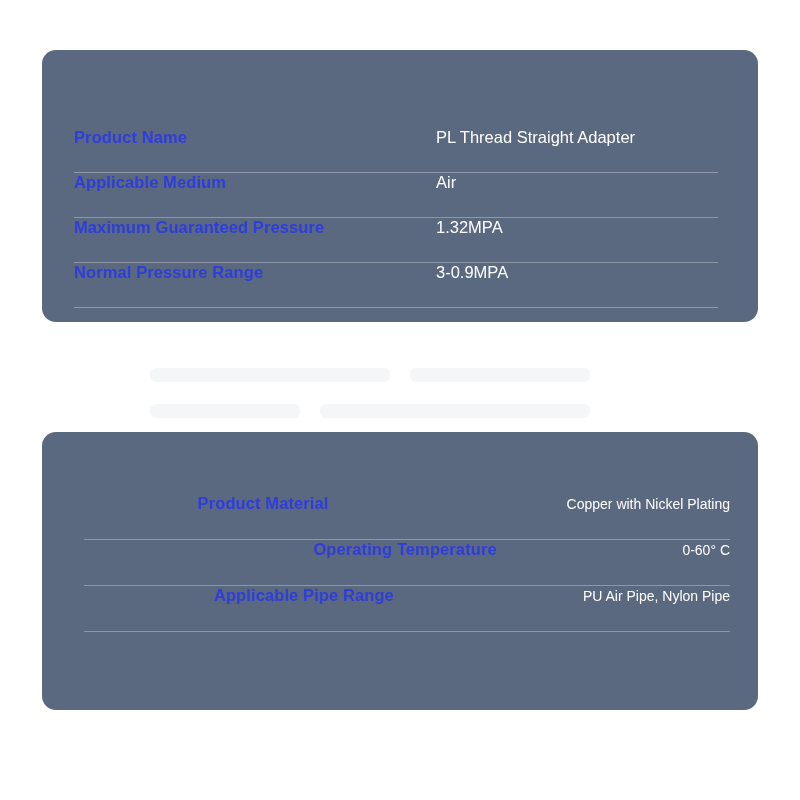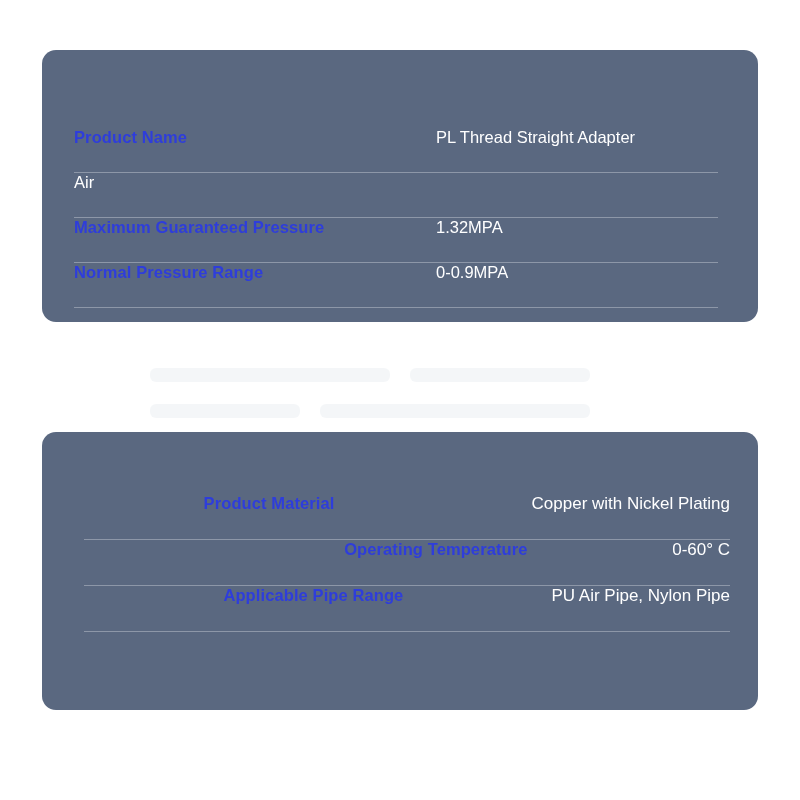--- a/index.html
+++ b/index.html
@@ -86,21 +86,22 @@
     font-weight: normal;
     font-size: 16px;
     white-space: nowrap;
   }
 
   .card-1 .spec-value {
     font-size: 16.5px;
   }
 
   .card-2 .spec-value {
-    font-size: 17px;
+    font-size: 14px;
+    margin-left: 41px;
   }
 
   
   .bg-streak {
     position: absolute;
     background: #f2f4f7;
     opacity: 0.85;
     pointer-events: none;
   }
   .streak-a { left: 150px; top: 368px; width: 240px; height: 14px; border-radius: 6px; }
@@ -119,29 +120,30 @@
   <div class="bg-streak streak-c"></div>
   <div class="bg-streak streak-d"></div>
   <div class="bg-streak streak-e"></div>
 
   <div class="spec-card card-1">
     <div class="spec-row">
       <span class="spec-label">Product Name</span>
       <span class="spec-value">PL Thread Straight Adapter</span>
     </div>
     <div class="spec-row">
+      <span class="spec-label">Applicable Medium</span>
       <span class="spec-value">Air</span>
     </div>
     <div class="spec-row">
       <span class="spec-label">Maximum Guaranteed Pressure</span>
       <span class="spec-value">1.32MPA</span>
     </div>
     <div class="spec-row">
       <span class="spec-label">Normal Pressure Range</span>
-      <span class="spec-value">0-0.9MPA</span>
+      <span class="spec-value">3-0.9MPA</span>
     </div>
   </div>
 
   <div class="spec-card card-2">
     <div class="spec-row">
       <span class="spec-label">Product Material</span>
       <span class="spec-value">Copper with Nickel Plating</span>
     </div>
     <div class="spec-row">
       <span class="spec-label">Operating Temperature</span>

